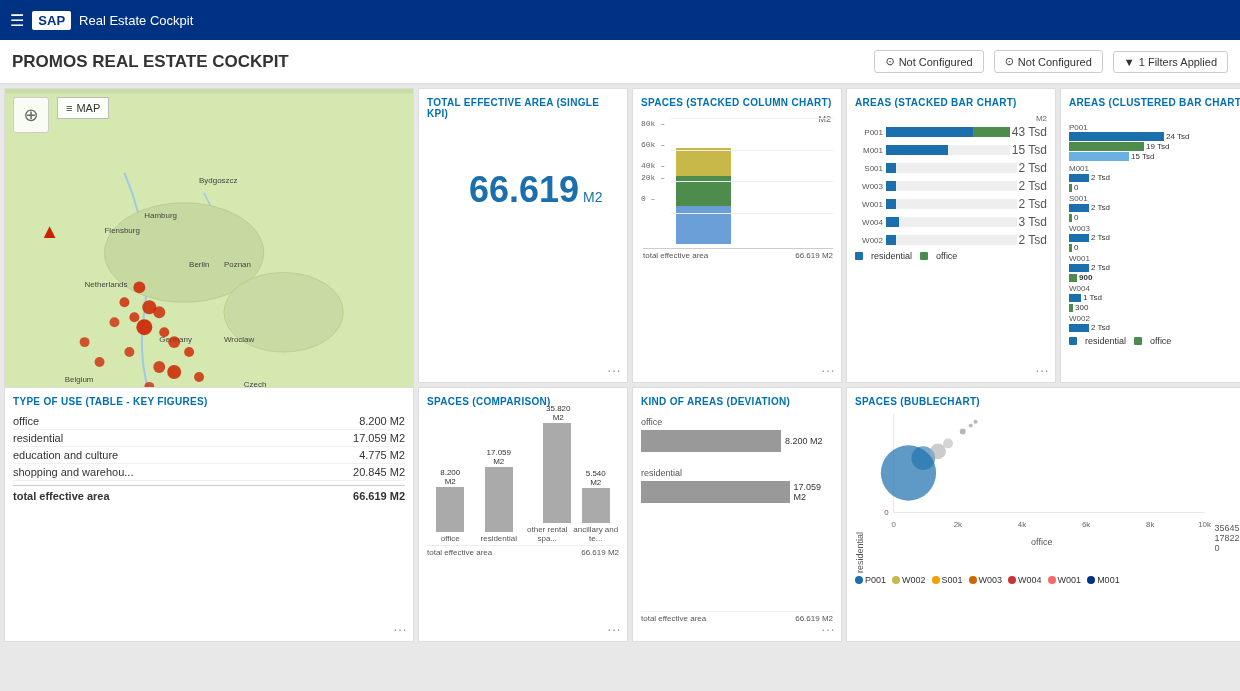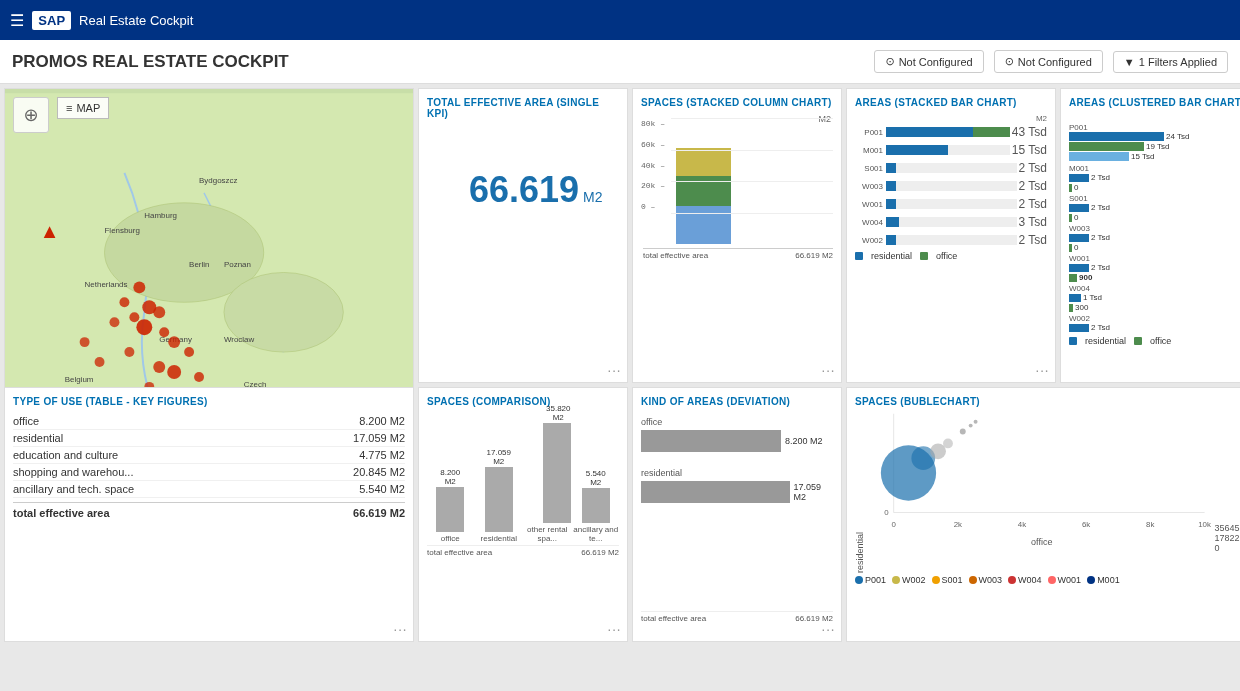--- a/index.html
+++ b/index.html
@@ -310,21 +310,21 @@
 
   <div class="card r1c3">
     <div class="card-title">SPACES (STACKED COLUMN CHART)</div>
     <div style="position:relative;height:150px;">
       <span style="position:absolute;top:0;right:2px;font-size:9px;color:#666;">M2</span>
 
       <div style="position:absolute;left:0;top:4px;font-size:8px;color:#666;line-height:1.6;font-family:Liberation Mono, monospace;">
         <div>80k –</div>
         <div style="margin-top:8px;">60k –</div>
         <div style="margin-top:8px;">40k –</div>
-        <div style="margin-top:8px;">20k –</div>
+        <div style="margin-top:0;">20k –</div>
         <div style="margin-top:8px;">0 –</div>
       </div>
 
       <div style="position:absolute;left:35px;bottom:20px;display:flex;align-items:flex-end;gap:8px;">
         <div style="display:flex;flex-direction:column-reverse;width:55px;">
           <div style="height:38px;background:#6a9fd8;width:100%;"></div>
           <div style="height:30px;background:#4d8c4d;width:100%;"></div>
           <div style="height:28px;background:#c8b84a;width:100%;"></div>
         </div>
       </div>
@@ -518,24 +518,20 @@
       <span>residential</span>
       <span>17.059 M2</span>
     </div>
     <div class="table-row-item">
       <span>education and culture</span>
       <span>4.775 M2</span>
     </div>
     <div class="table-row-item">
       <span>shopping and warehou...</span>
       <span>20.845 M2</span>
-    </div>
-    <div class="table-row-item">
-      <span>ancillary and tech. space</span>
-      <span>5.540 M2</span>
     </div>
     <div class="table-footer">
       <span>total effective area</span>
       <span>66.619 M2</span>
     </div>
     <span class="more-dots">···</span>
   </div>
 
   <div class="card r2c2">
     <div class="card-title">SPACES (COMPARISON)</div>

